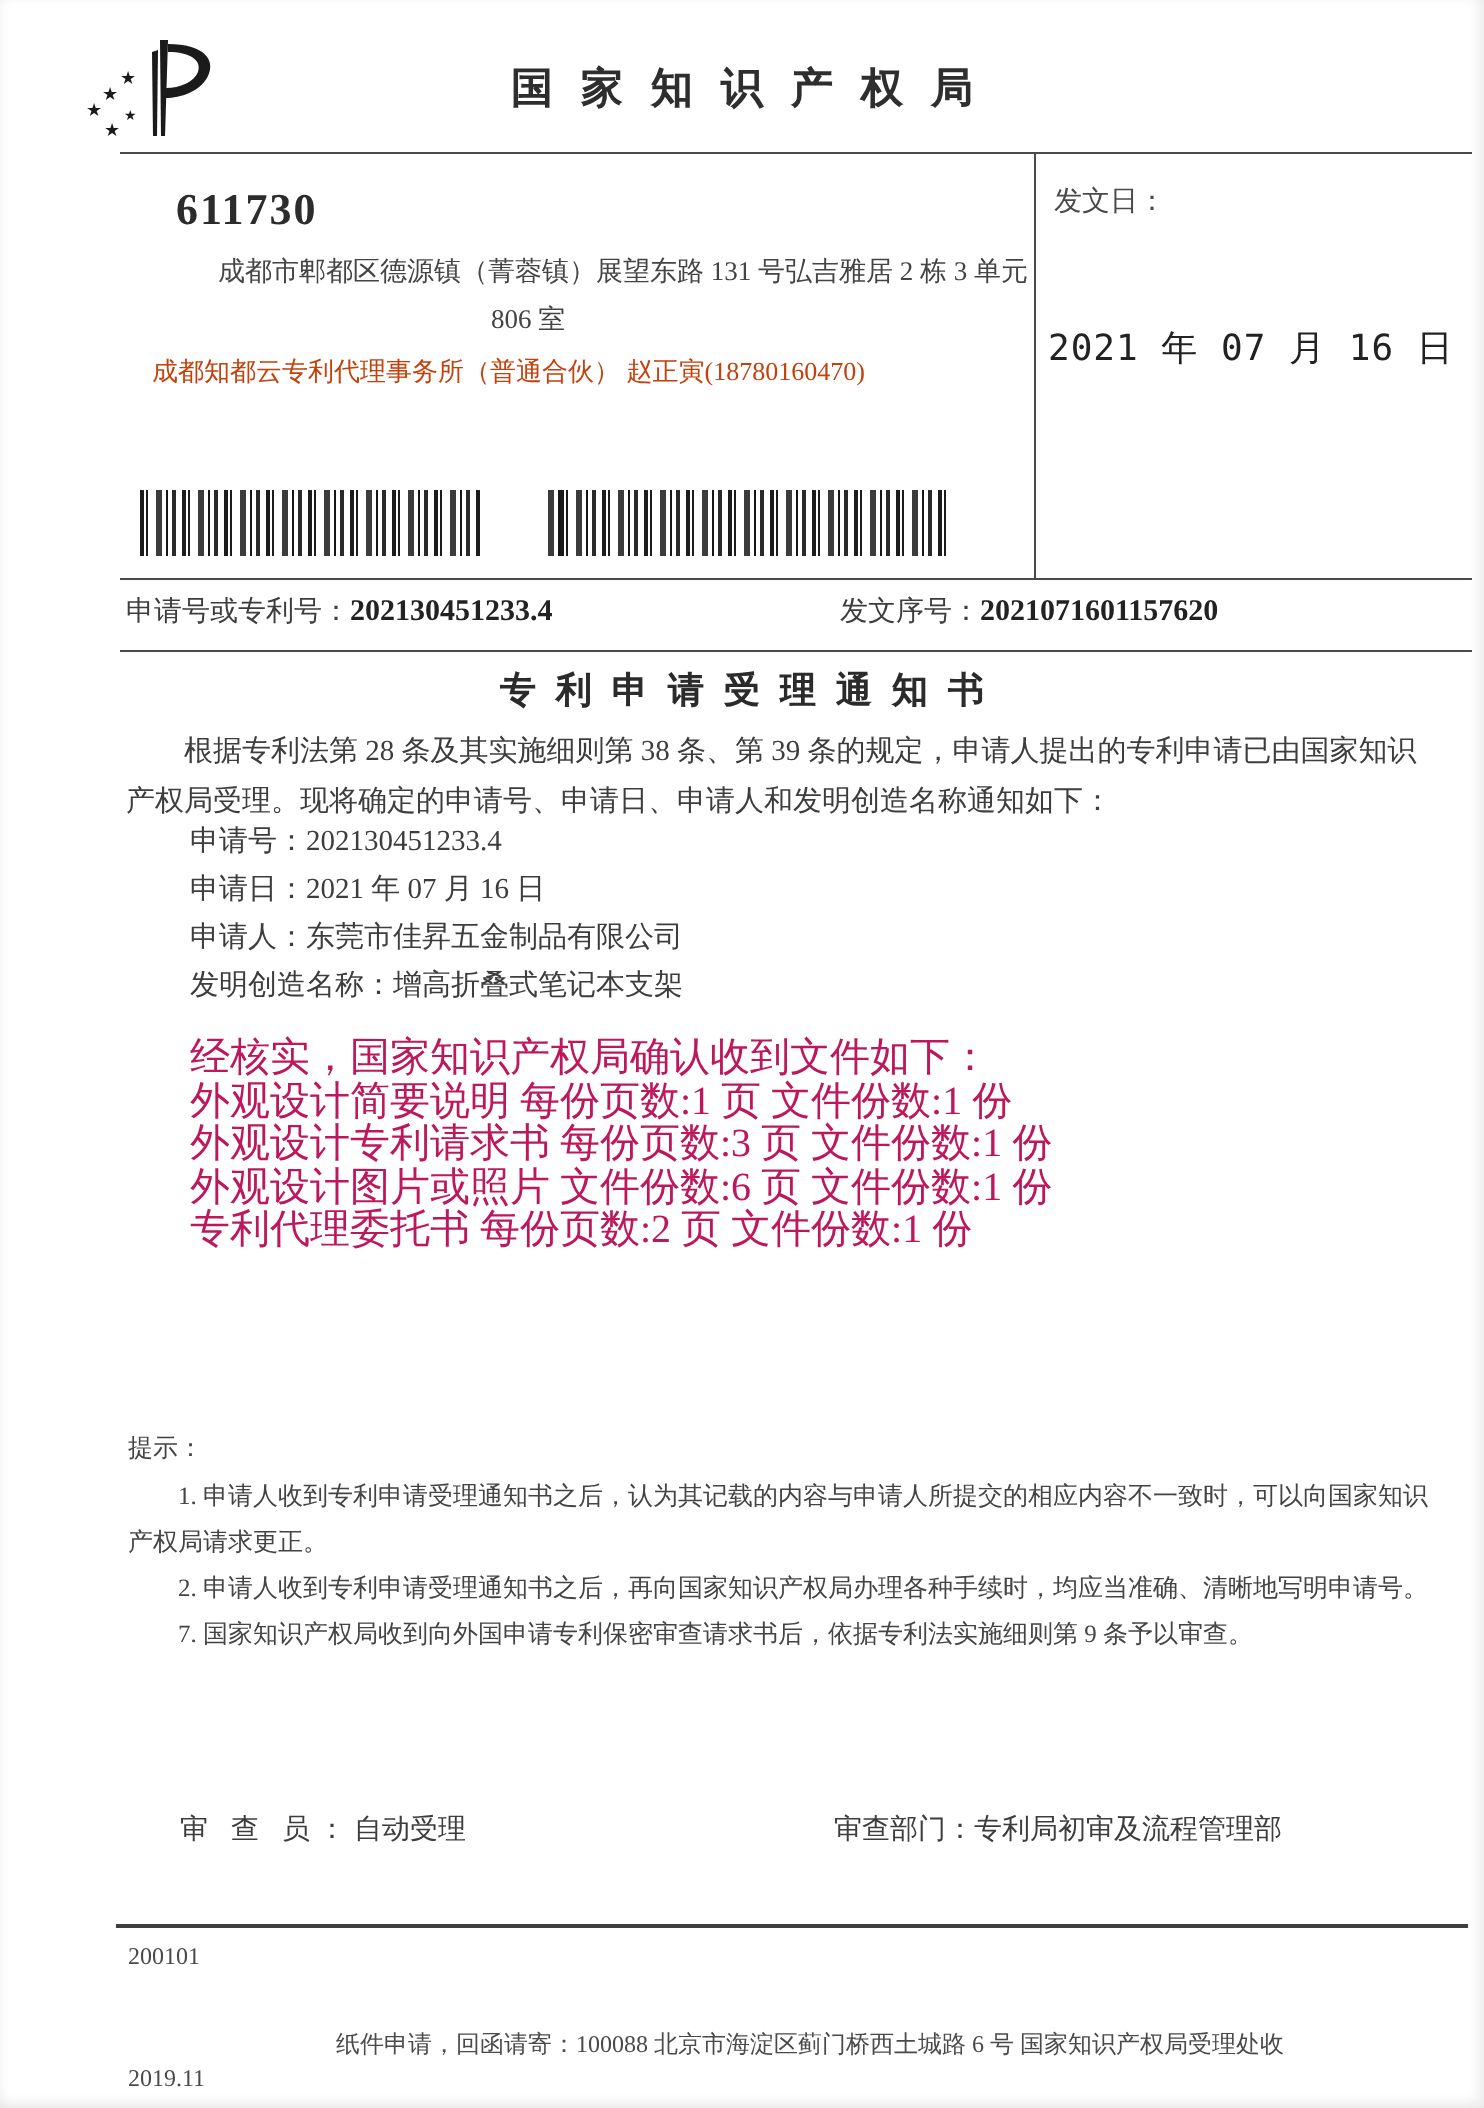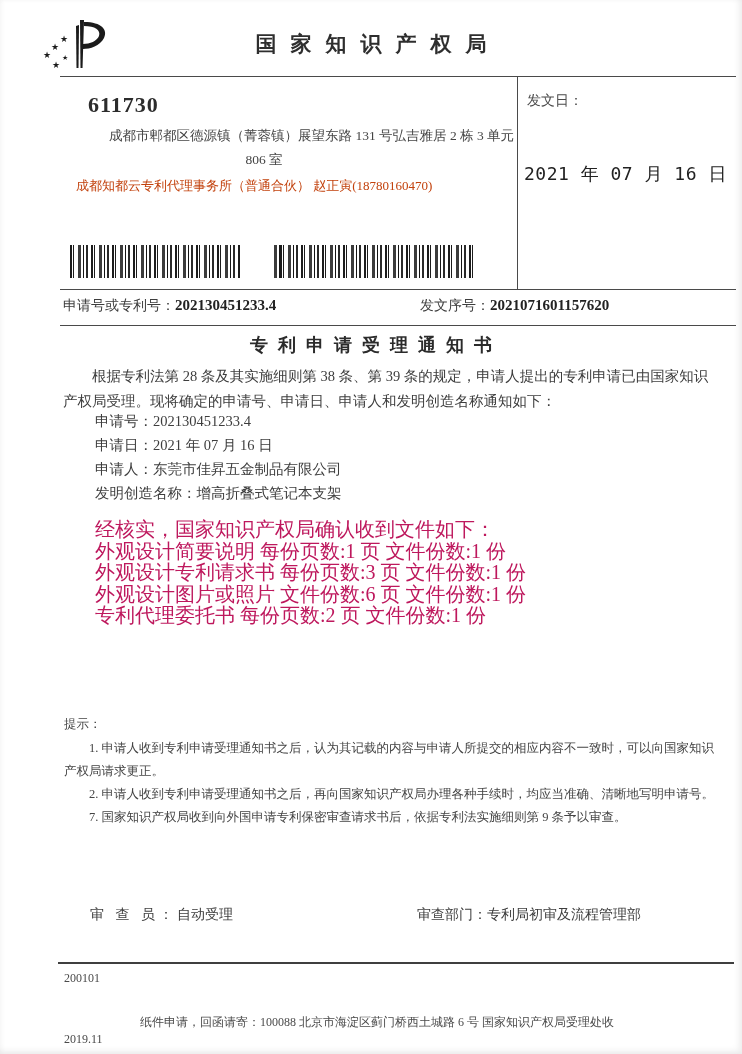--- a/index.html
+++ b/index.html
@@ -73,21 +73,21 @@
   .hints{position:absolute;left:64px;top:713px;width:652px;font-size:12.5px;line-height:23px;color:#444;}
   .hints .h-title{margin-bottom:1px;}
   .hints p{margin:0;text-indent:2em;}
   
   .sig-row{position:absolute;left:90px;top:906px;width:620px;font-size:14px;color:#3d3d3d;}
   .sig-dept{position:absolute;left:295px;top:0;margin-left:32px;}
   .sig-exam{position:absolute;left:0;top:0;}
   .sig-exam .lbl{letter-spacing:4px;}
   
   .footer{position:absolute;left:64px;top:970px;width:652px;font-size:12px;line-height:17px;color:#4a4a4a;}
-  .f-row{display:flex;}
+  .f-row{display:flex;gap:28px;}
   .f-code{width:76px;flex:0 0 76px;}
   .f-text{flex:1;margin-top:44px;}
   .star{position:absolute;color:#1b1b1b;font-size:9px;}
 </style>
 </head>
 <body>
 
 <div class="page">
 
   <div class="logo">

